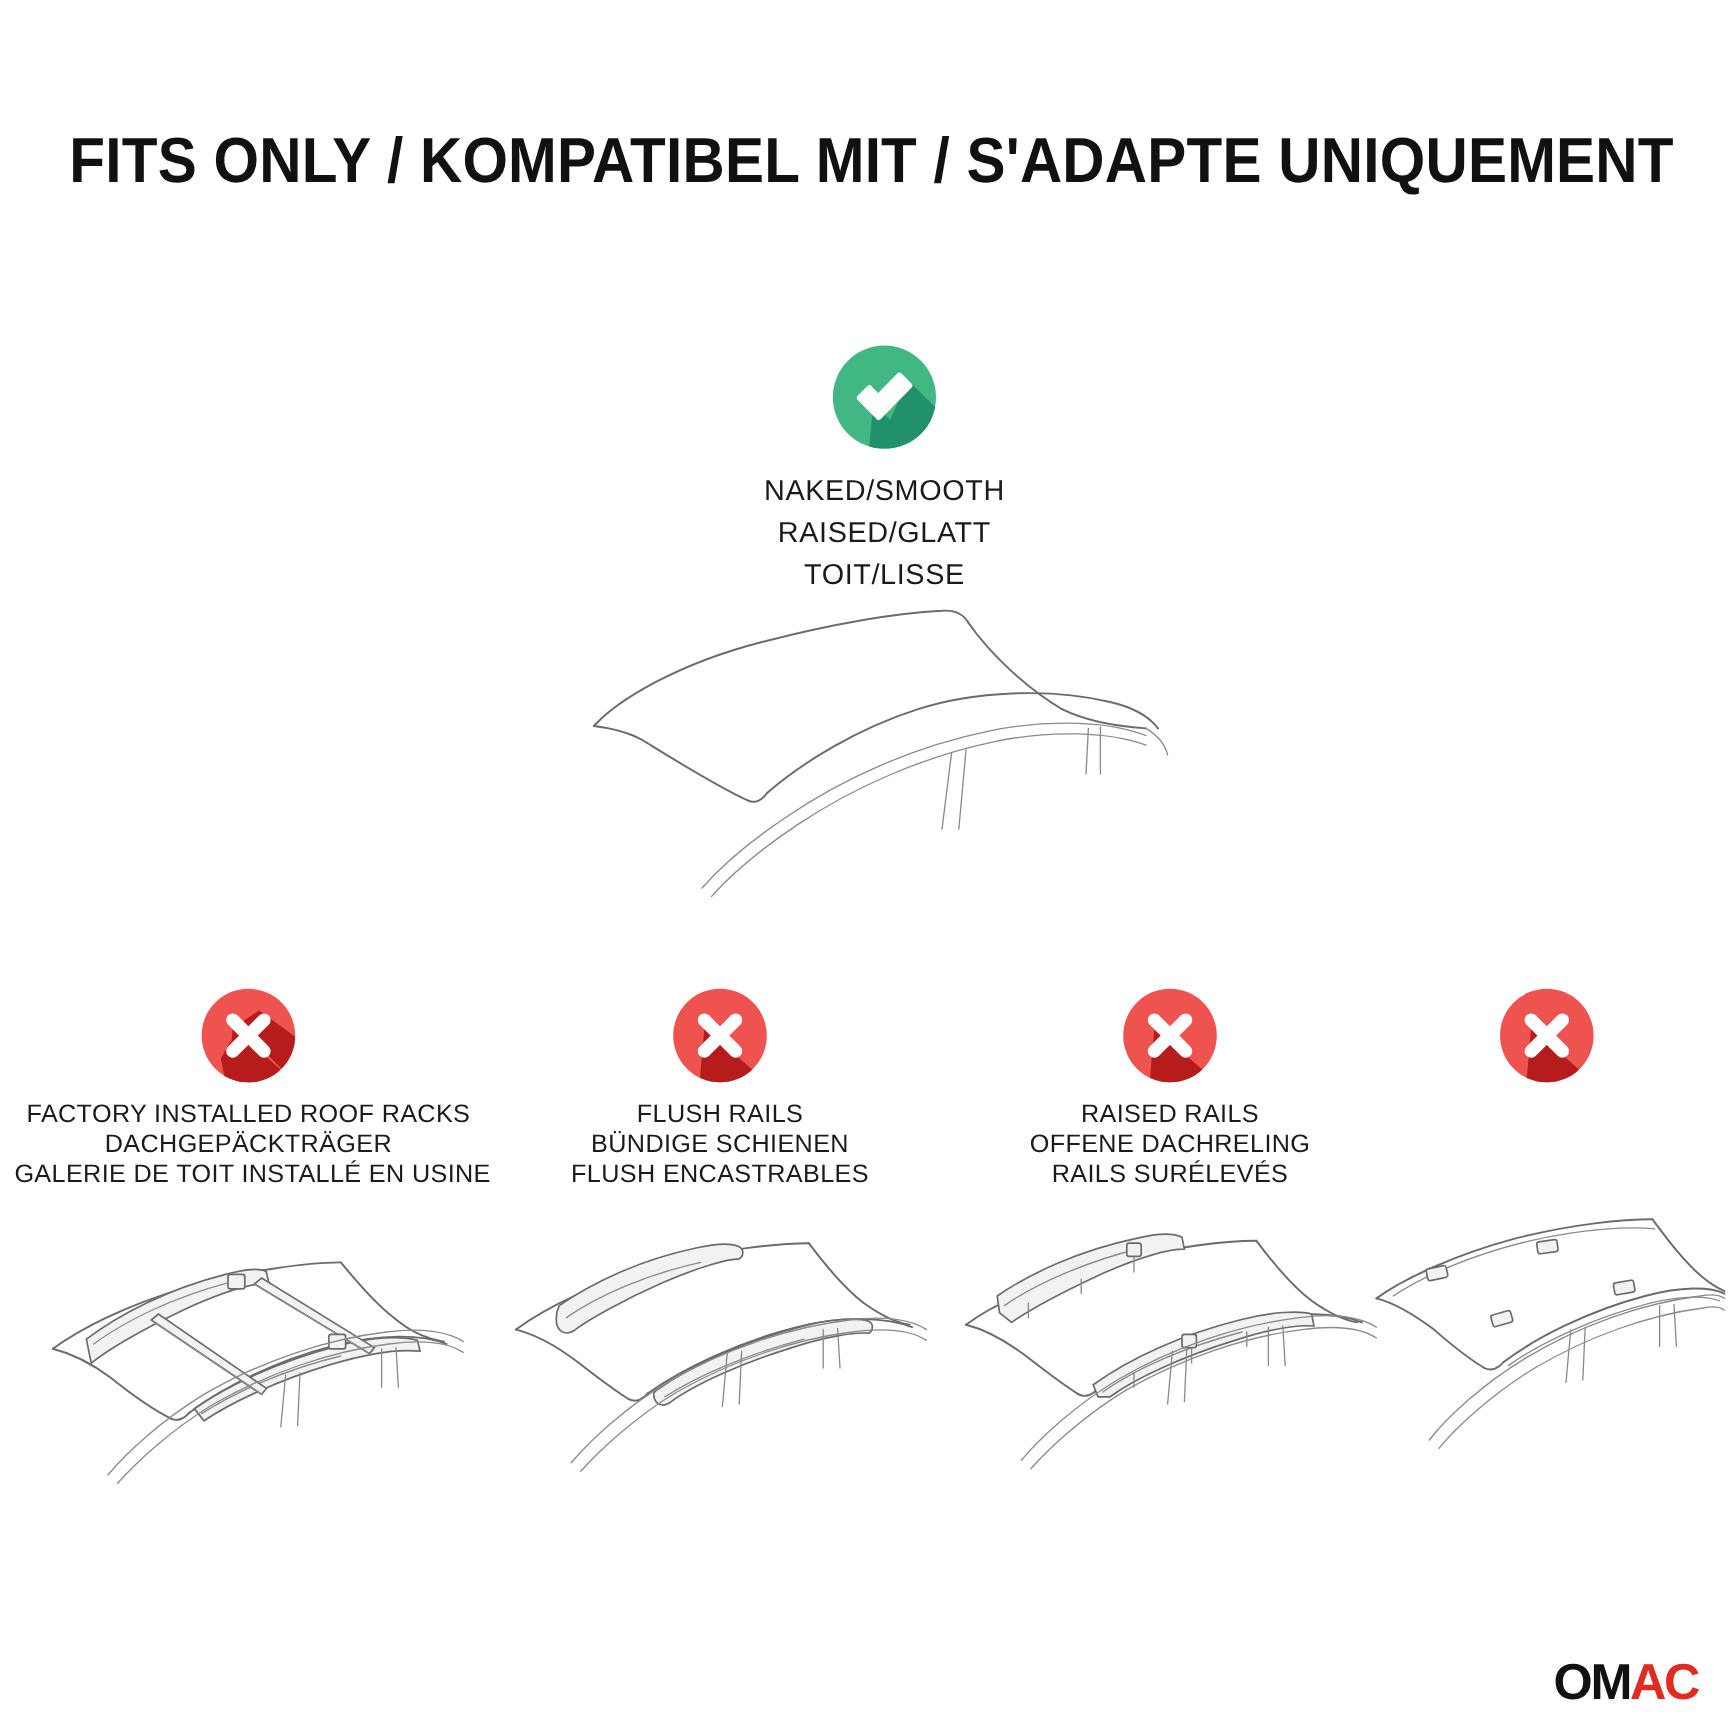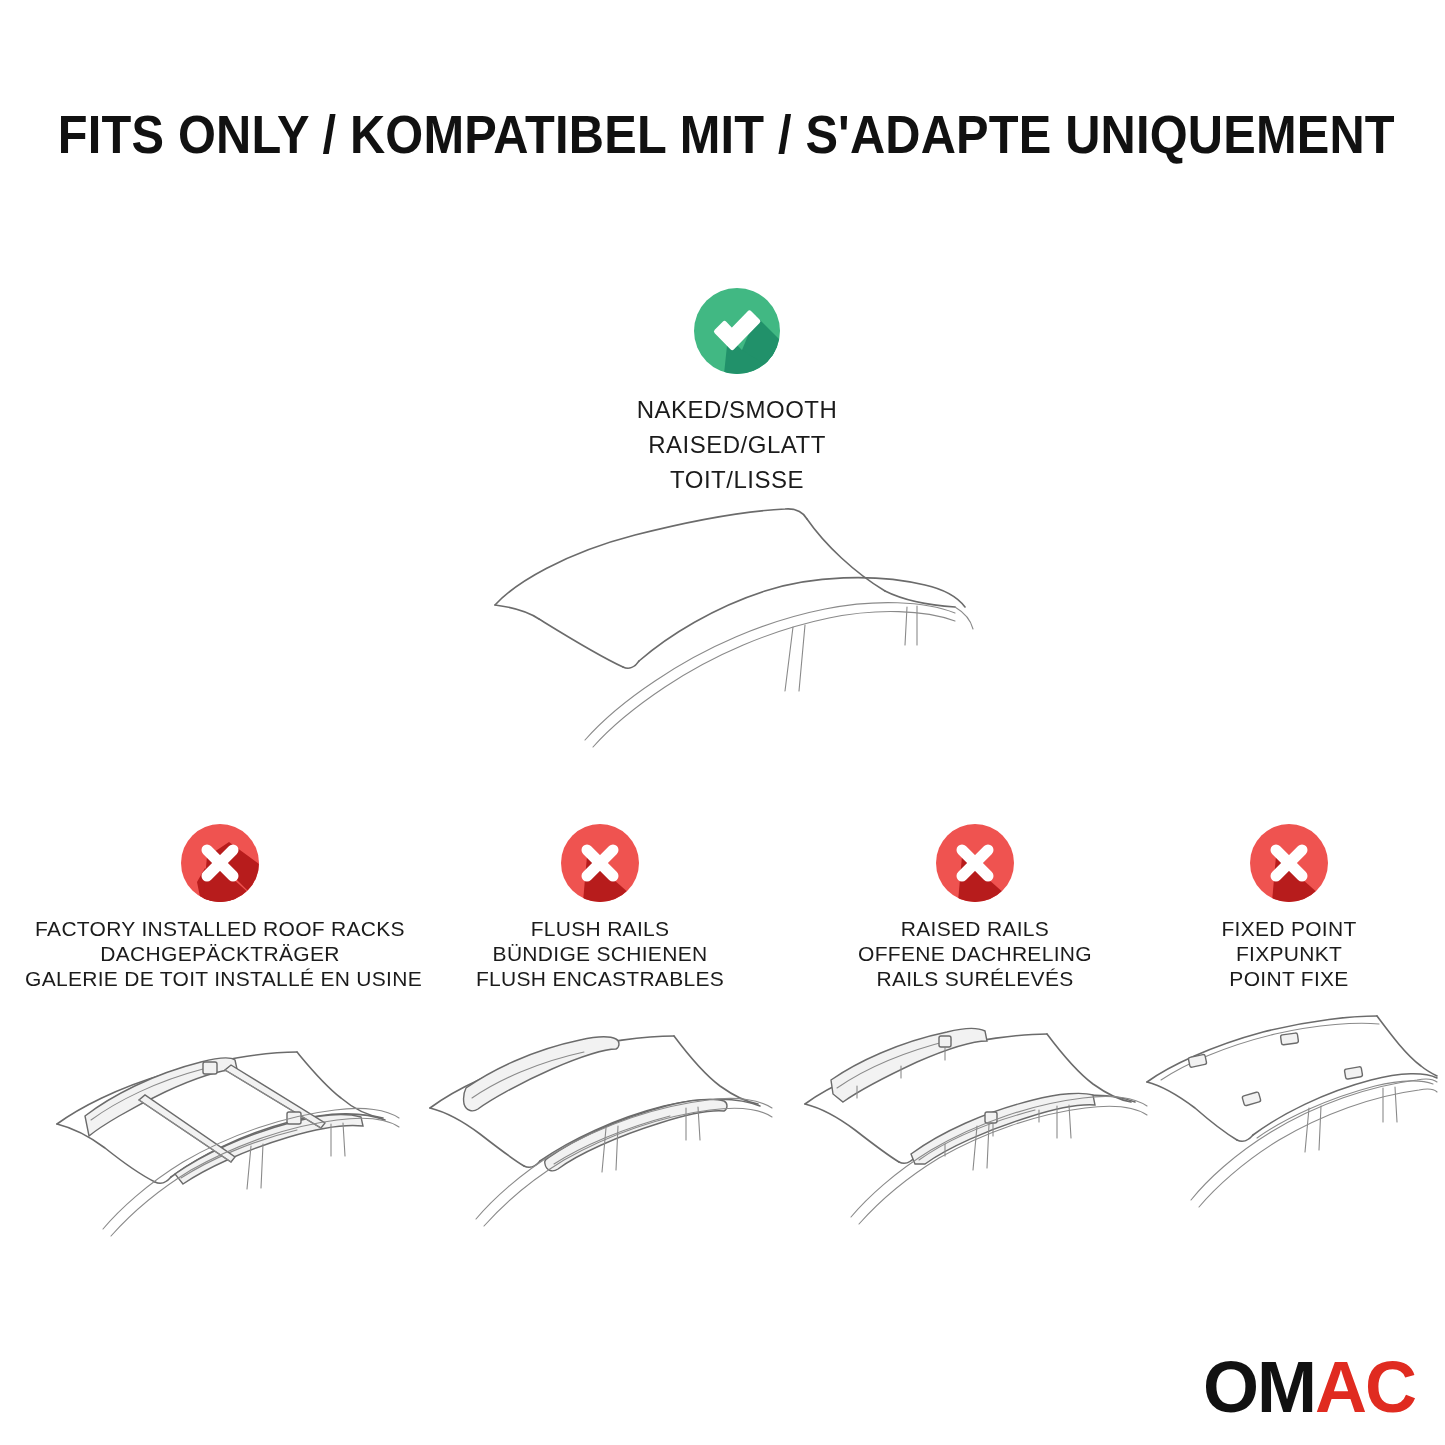--- a/index.html
+++ b/index.html
@@ -109,35 +109,35 @@
     letter-spacing: 0.3px;
     color: #1b1b1b;
     white-space: nowrap;
   }
   .col-art {
     position: absolute;
     left: 50%;
     transform: translateX(-50%);
   }
 
-  .c1 { left: 25px;   width: 390px; }
+  .c1 { left: 12px;   width: 390px; }
   .c2 { left: 425px;  width: 350px; }
   .c3 { left: 800px;  width: 350px; }
   .c4 { left: 1150px; width: 278px; }
 
   .c1 .col-icon { margin-left: auto; margin-right: auto; }
 
   
   .logo {
     position: absolute;
     right: 30px;
     bottom: 22px;
     font-family: "Liberation Sans", sans-serif;
     font-weight: bold;
-    font-size: 72px;
+    font-size: 42px;
     letter-spacing: -2px;
     line-height: 1;
   }
   .logo .om { color: #111111; }
   .logo .ac { color: #e02b20; }
 
   svg { display: block; }
   .ln { fill: none; stroke: #6b6b6b; stroke-width: 1.6; stroke-linecap: round; stroke-linejoin: round; }
   .ln-thin { fill: none; stroke: #8a8a8a; stroke-width: 1.1; stroke-linecap: round; stroke-linejoin: round; }
   .fill-lt { fill: #f2f2f2; stroke: #6b6b6b; stroke-width: 1.4; }
@@ -352,25 +352,20 @@
           <path d="M26 32 L78 78 L22 78 Z" fill="#b71c1c"></path>
         </svg>
         <svg class="glyph-svg" viewBox="0 0 78 78">
           <g stroke="#ffffff" stroke-width="11" stroke-linecap="round">
             <line x1="26" y1="26" x2="52" y2="52"></line>
             <line x1="52" y1="26" x2="26" y2="52"></line>
           </g>
         </svg>
       </div>
     </div>
-    <div class="col-label">
-      <div>FIXED POINT</div>
-      <div>FIXPUNKT</div>
-      <div>POINT FIXE</div>
-    </div>
     <div class="col-art" style="top:186px;">
       <svg viewBox="0 0 300 230" width="300" height="230">
         <path class="ln" d="M8 72 C 30 56, 72 36, 124 22 C 172 10, 214 6, 238 6"></path>
         <path class="ln" d="M238 6 C 250 22, 266 44, 282 56 C 288 61, 294 64, 298 66"></path>
         <path class="ln" d="M8 72 C 24 76, 40 86, 56 98 C 72 112, 88 124, 98 130"></path>
         <path class="ln" d="M98 130 C 104 133, 110 130, 114 125"></path>
         <path class="ln" d="M114 125 C 142 104, 186 82, 232 70 C 262 62, 286 62, 298 68"></path>
 
         <path class="ln-thin" d="M22 70 C 46 54, 86 36, 136 24 C 180 14, 218 12, 240 14"></path>
         <path class="ln-thin" d="M118 128 C 146 108, 190 88, 236 76 C 264 69, 284 70, 294 74"></path>

